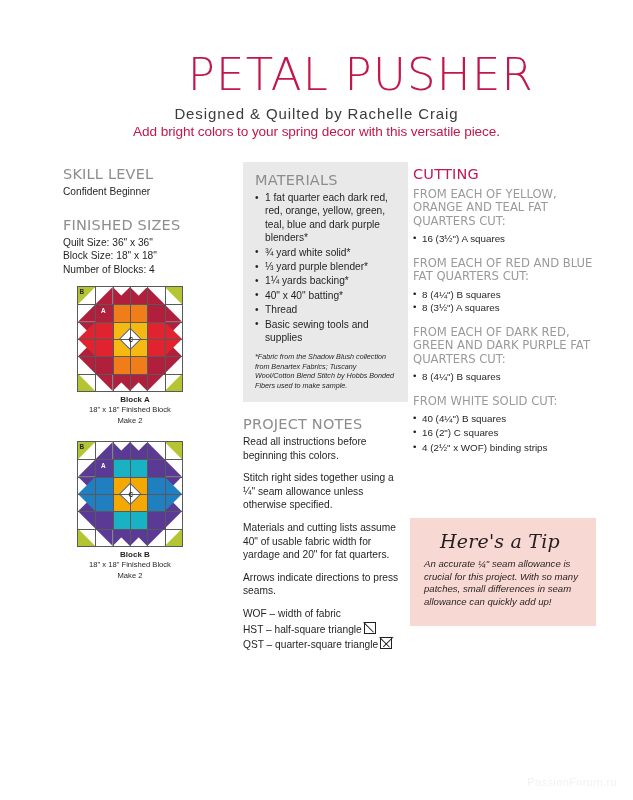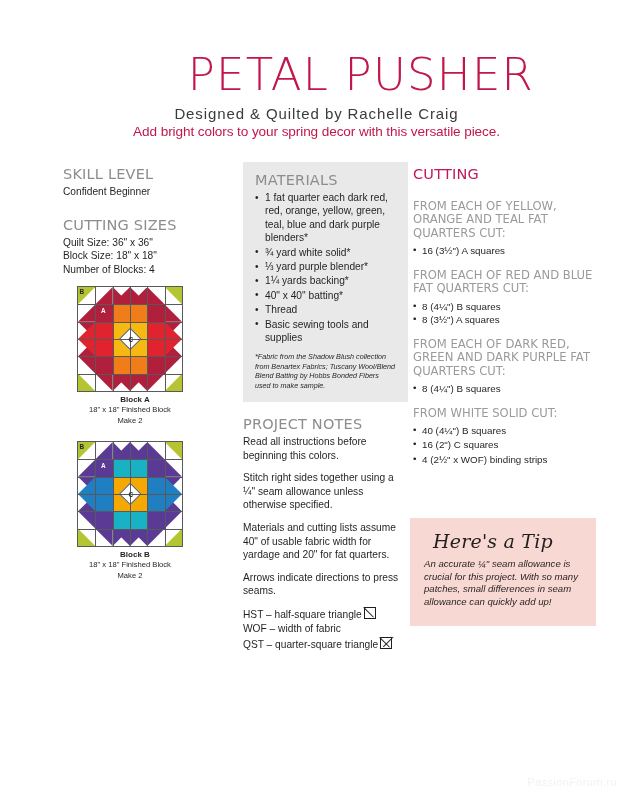--- a/index.html
+++ b/index.html
@@ -124,21 +124,21 @@
   }
 
   
   .cut-head {
     font-size: 11.6px;
     line-height: 13.4px;
     color: #9a9a9a;
     margin: 11px 0 4px 0;
     font-family: "DejaVu Sans", sans-serif;
   }
-  .cut-head.first { margin-top: 18px; }
+  .cut-head.first { margin-top: 6px; }
   ul.cutlist {
     margin: 0 0 2px 0;
     padding: 0;
     list-style: none;
   }
   ul.cutlist li {
     position: relative;
     padding-left: 9px;
     font-size: 9.8px;
     line-height: 13.6px;
@@ -157,21 +157,21 @@
     top: 518px;
     width: 186px;
     height: 108px;
     background: #f8d8d2;
   }
   .tip-title {
     font-family: "DejaVu Serif", serif;
     font-style: italic;
     font-size: 19px;
     color: #231f20;
-    margin: 12px 0 6px 23px;
+    margin: 12px 0 6px 30px;
     letter-spacing: 0.2px;
   }
   .tip-body {
     font-style: italic;
     font-size: 9.6px;
     line-height: 12.6px;
     margin: 0 14px 0 14px;
   }
 
   
@@ -279,21 +279,21 @@
 <body>
 
 <div class="page-title">PETAL PUSHER</div>
 <div class="byline">Designed &amp; Quilted by Rachelle Craig</div>
 <div class="tagline">Add bright colors to your spring decor with this versatile piece.</div>
 
 <div class="col-left">
   <div class="sec-head">SKILL LEVEL</div>
   <div class="body-txt tight">Confident Beginner</div>
 
-  <div class="sec-head" style="margin-top:18px;">CUTTING SIZES</div>
+  <div class="sec-head" style="margin-top:18px;">FINISHED SIZES</div>
   <div class="body-txt tight">
     <p>Quilt Size: 36" x 36"</p>
     <p>Block Size: 18" x 18"</p>
     <p>Number of Blocks: 4</p>
   </div>
 </div>
 
 <div class="block-wrap a">
   <div class="block" id="block-a" style="background: rgb(255, 255, 255);">
       <div class="cell" style="left: 0px; top: 0px; width: 17.3333px; height: 17.3333px; background: rgb(255, 255, 255);">
@@ -515,34 +515,34 @@
     <div class="sec-head">MATERIALS</div>
     <ul class="bullets" id="materials-list">
         <li>1 fat quarter each dark red, red, orange, yellow, green, teal, blue and dark purple blenders*</li>
         <li>¾ yard white solid*</li>
         <li>⅓ yard purple blender*</li>
         <li>1¼ yards backing*</li>
         <li>40" x 40" batting*</li>
         <li>Thread</li>
         <li>Basic sewing tools and supplies</li>
       </ul>
-    <div class="footnote">*Fabric from the Shadow Blush collection from Benartex Fabrics; Tuscany Wool/Blend Blend Batting by Hobbs Bonded Fibers used to make sample.</div>
+    <div class="footnote">*Fabric from the Shadow Blush collection from Benartex Fabrics; Tuscany Wool/Cotton Blend Stitch by Hobbs Bonded Fibers used to make sample.</div>
   </div>
 
   <div style="margin-top:14px;">
     <div class="sec-head">PROJECT NOTES</div>
     <div class="body-txt" id="project-notes-paras">
         <p>Read all instructions before beginning this colors.</p>
         <p>Stitch right sides together using a ¼" seam allowance unless otherwise specified.</p>
         <p>Materials and cutting lists assume 40" of usable fabric width for yardage and 20" for fat quarters.</p>
         <p>Arrows indicate directions to press seams.</p>
       </div>
     <div class="body-txt" id="abbrev-list">
+        <div style="line-height: 14.5px;"><span>WOF – width of fabric</span></div>
         <div style="line-height: 14.5px;"><span>HST – half-square triangle</span><span class="glyph"><i></i></span></div>
-        <div style="line-height: 14.5px;"><span>WOF – width of fabric</span></div>
         <div style="line-height: 14.5px;"><span>QST – quarter-square triangle</span><span class="glyph"><i></i><i class="back"></i></span></div>
       </div>
   </div>
 </div>
 
 <div class="col-right">
   <div class="sec-head dark">CUTTING</div>
   <div id="cutting-groups">
       <div class="cut-head first">FROM EACH OF YELLOW, ORANGE AND TEAL FAT QUARTERS CUT:</div>
       <ul class="cutlist">

